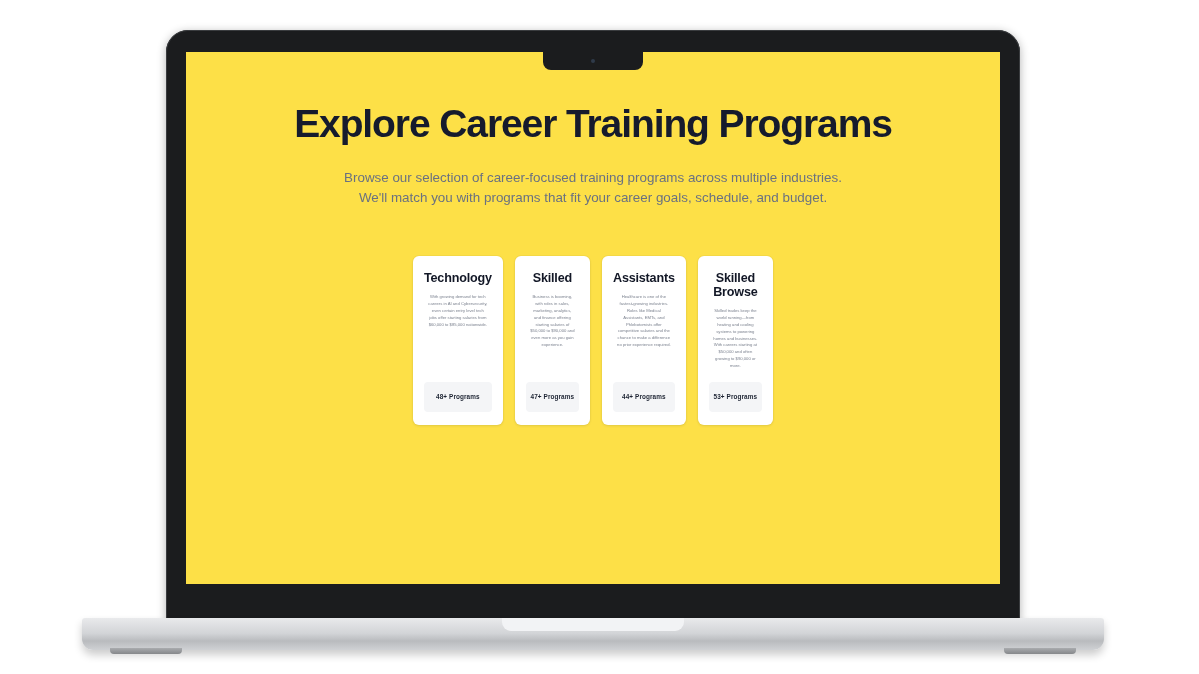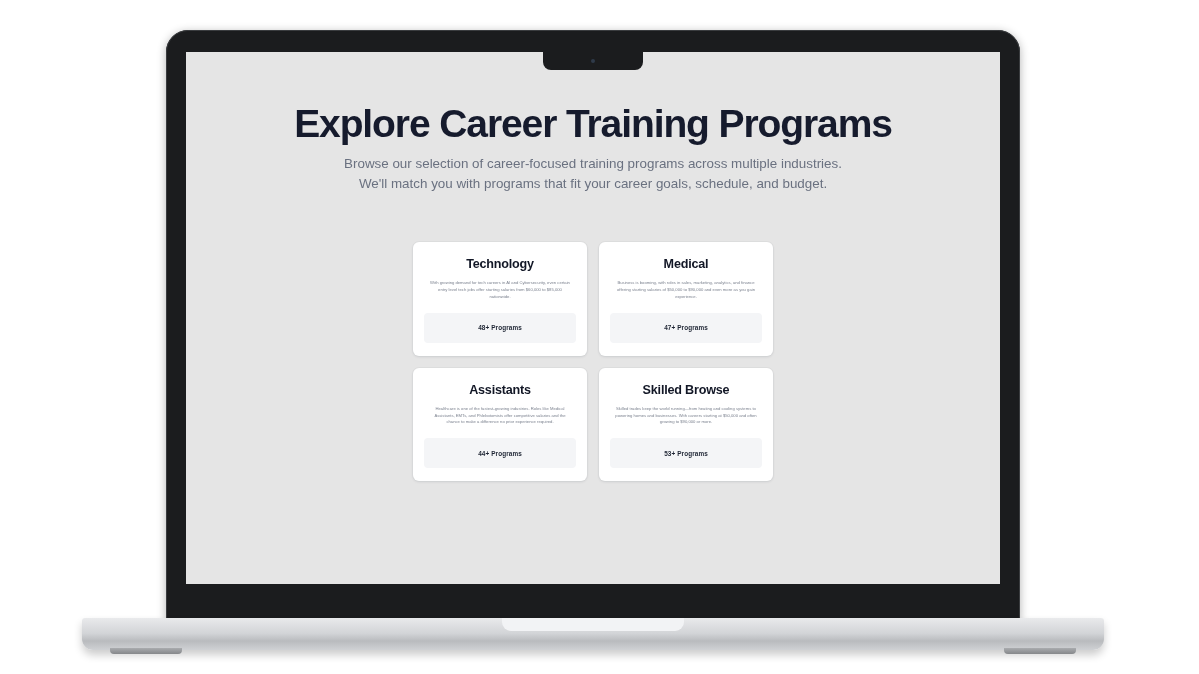--- a/index.html
+++ b/index.html
@@ -37,21 +37,21 @@
     position:absolute; inset:0;
     border-radius:22px 22px 5px 5px;
     border:1px solid #3a3c3f;
     pointer-events:none;
   }
 
   .screen {
     position:absolute;
     left:20px; top:22px;
     width:814px; height:532px;
-    background:#e5e5e5;
+    background:#fde047;
     overflow:hidden;
   }
 
   .notch {
     position:absolute;
     left:50%; top:22px;
     transform:translateX(-50%);
     width:100px; height:18px;
     background:#1b1c1e;
     border-radius:0 0 8px 8px;
@@ -104,34 +104,34 @@
     font-size:39px;
     line-height:1.12;
     font-weight:bold;
     letter-spacing:-1.1px;
     color:#161b2d;
     text-align:center;
     margin-top:6px;
   }
 
   .page-sub {
-    margin:8px auto 0 auto;
+    margin:22px auto 0 auto;
     max-width:500px;
     font-size:13.4px;
     line-height:1.52;
     color:#6a7180;
     text-align:center;
   }
 
   .card-grid {
     margin:48px auto 0 auto;
     width:360px;
     display:grid;
-    grid-template-columns:1fr 1fr;
-    gap:12px 12px;
+    grid-template-columns:1fr 1fr 1fr 1fr;
+    gap:5px 12px;
   }
 
   .card {
     background:#ffffff;
     border-radius:6px;
     padding:15px 11px 13px 11px;
     box-shadow:0 1px 3px rgba(16,24,40,0.09), 0 0 0 1px rgba(16,24,40,0.025);
     display:flex;
     flex-direction:column;
   }
@@ -190,21 +190,21 @@
 
         <div class="card-grid">
 
           <div class="card">
             <div class="card-title">Technology</div>
             <div class="card-desc">With growing demand for tech careers in AI and Cybersecurity, even certain entry level tech jobs offer starting salaries from $60,000 to $85,000 nationwide.</div>
             <div class="card-badge">48+ Programs</div>
           </div>
 
           <div class="card">
-            <div class="card-title">Medical</div>
+            <div class="card-title">Skilled</div>
             <div class="card-desc">Business is booming, with roles in sales, marketing, analytics, and finance offering starting salaries of $50,000 to $90,000 and even more as you gain experience.</div>
             <div class="card-badge">47+ Programs</div>
           </div>
 
           <div class="card">
             <div class="card-title">Assistants</div>
             <div class="card-desc">Healthcare is one of the fastest-growing industries. Roles like Medical Assistants, EMTs, and Phlebotomists offer competitive salaries and the chance to make a difference no prior experience required.</div>
             <div class="card-badge">44+ Programs</div>
           </div>
 

